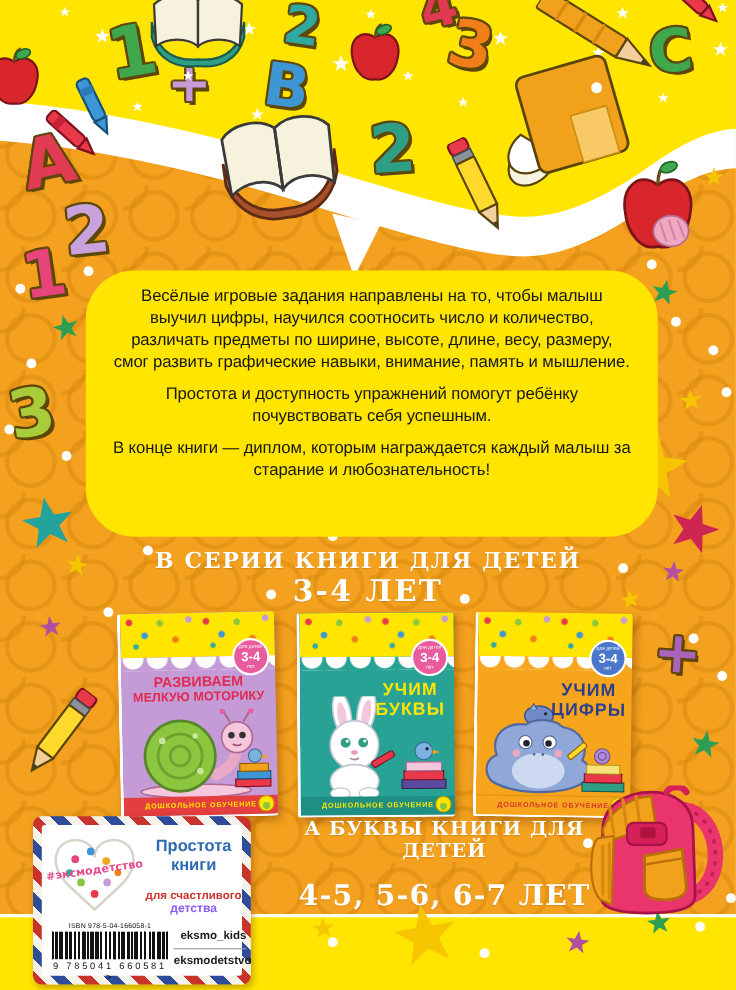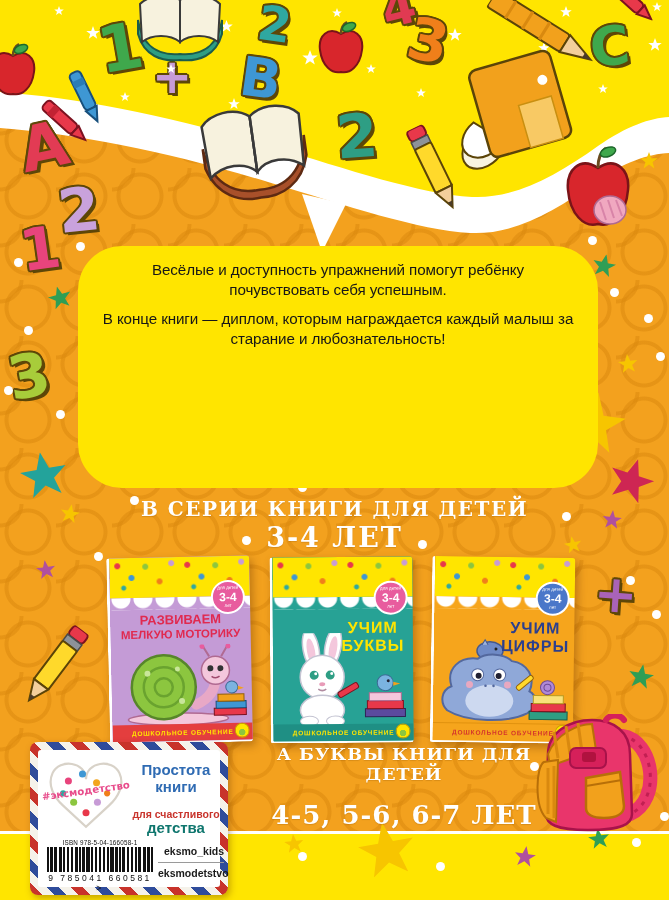--- a/index.html
+++ b/index.html
@@ -65,21 +65,21 @@
     background:radial-gradient(circle at 50% 65%,#8CC63F 3px,#FFE500 3.5px);border:1px solid #c9a400;}
   .animal{position:absolute;left:4px;bottom:16px;z-index:2;}
   
   .pub-card{position:absolute;left:30px;top:742px;width:198px;height:153px;border-radius:8px;
     background:repeating-linear-gradient(45deg,#C8332B 0 9px,#F5F2EA 9px 17px,#2F4C9B 17px 26px,#F5F2EA 26px 34px);
     box-shadow:2px 3px 7px rgba(90,40,0,.35);}
   .pub-inner{position:absolute;inset:8px;background:#fff;border-radius:3px;}
   .tagline{position:absolute;left:92px;top:12px;width:92px;text-align:center;line-height:1.12;}
   .tagline .blue{color:#2F6BB3;font-weight:bold;font-size:15px;}
   .tagline .red1{color:#C8332B;font-weight:bold;font-size:10.5px;margin-top:13px;}
-  .tagline .red2{color:#0f766e;font-weight:bold;font-size:15px;}
+  .tagline .red2{color:#8b5cf6;font-weight:bold;font-size:11px;}
   .barcode-wrap{position:absolute;left:7px;top:89px;width:110px;text-align:center;}
   .isbn{font-size:6.3px;color:#111;letter-spacing:.2px;}
   .bars{height:25px;margin:1px 2px;background-color:#fff;
     background-image:
       repeating-linear-gradient(90deg,#111 0 2px,transparent 2px 4px),
       repeating-linear-gradient(90deg,#111 0 1px,transparent 1px 7px),
       repeating-linear-gradient(90deg,transparent 0 3px,#111 3px 4px,transparent 4px 9px);}
   .bc-num{font-size:8.5px;color:#111;letter-spacing:2.5px;}
   .socials{position:absolute;left:120px;top:92px;width:66px;}
   .soc-row{display:flex;align-items:flex-end;gap:3px;}
@@ -243,21 +243,22 @@
 
   <svg class="obj" style="left:566px;top:144px;" width="64" height="88" viewBox="0 0 64 88">
     <path d="M32,24 C14,12 0,26 2,46 C4,70 18,84 32,80 C46,84 60,70 62,46 C64,26 50,12 32,24 Z" fill="#D8262C" stroke="#7a1418" stroke-width="2.5"></path>
     <ellipse cx="44" cy="66" rx="16" ry="14" fill="#F0A8C0" stroke="#b06a92" stroke-width="1.5"></ellipse>
     <path d="M34,58 L40,76 M42,56 L48,74 M50,56 L56,72" stroke="#d884a8" stroke-width="2"></path>
     <path d="M32,24 C32,14 34,8 40,4" fill="none" stroke="#6b4a1e" stroke-width="3"></path>
     <ellipse cx="42" cy="8" rx="8" ry="4.5" fill="#3FA84C" stroke="#1d662b" stroke-width="1.5" transform="rotate(-20 42 8)"></ellipse>
   </svg>
 
   <div class="intro-box">
-    <p>Весёлые и доступность упражнений помогут ребёнку почувствовать себя успешным.</p>
+    <p>Весёлые игровые задания направлены на то, чтобы малыш выучил цифры, научился соотносить число и количество, различать предметы по ширине, высоте, длине, весу, размеру, смог развить графические навыки, внимание, память и мышление.</p>
+    <p>Простота и доступность упражнений помогут ребёнку почувствовать себя успешным.</p>
     <p>В конце книги — диплом, которым награждается каждый малыш за старание и любознательность!</p>
   </div>
 
   <div class="serif-heading series-heading">
     <div class="l1">В СЕРИИ КНИГИ ДЛЯ ДЕТЕЙ</div>
     <div class="l2">3-4 ЛЕТ</div>
   </div>
 
   <svg class="obj" style="left:556px;top:640px;transform:rotate(88deg);transform-origin:0 50%;" width="92" height="24" viewBox="0 0 92 24">
     <rect x="0" y="3" width="12" height="18" rx="4" fill="#E8384A" stroke="#7c1220" stroke-width="2"></rect>

